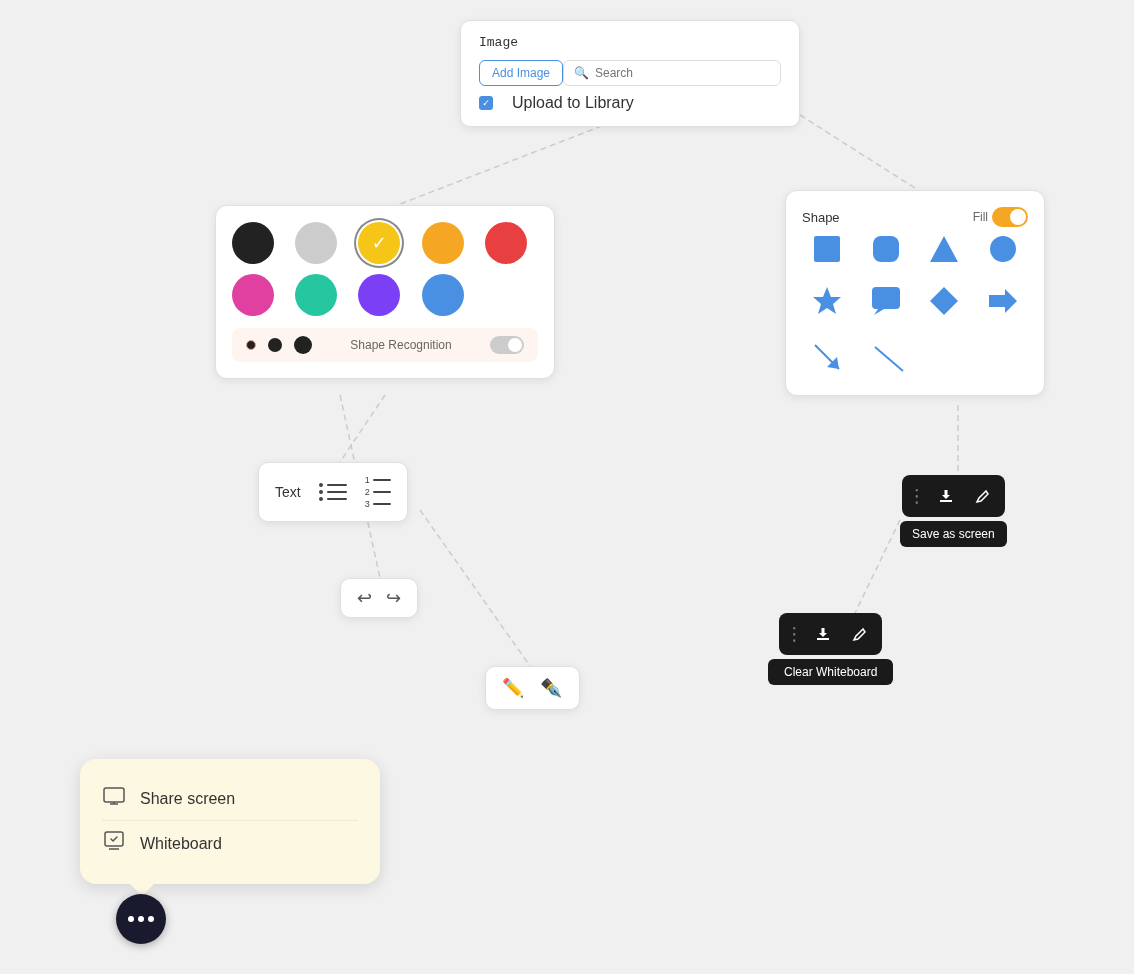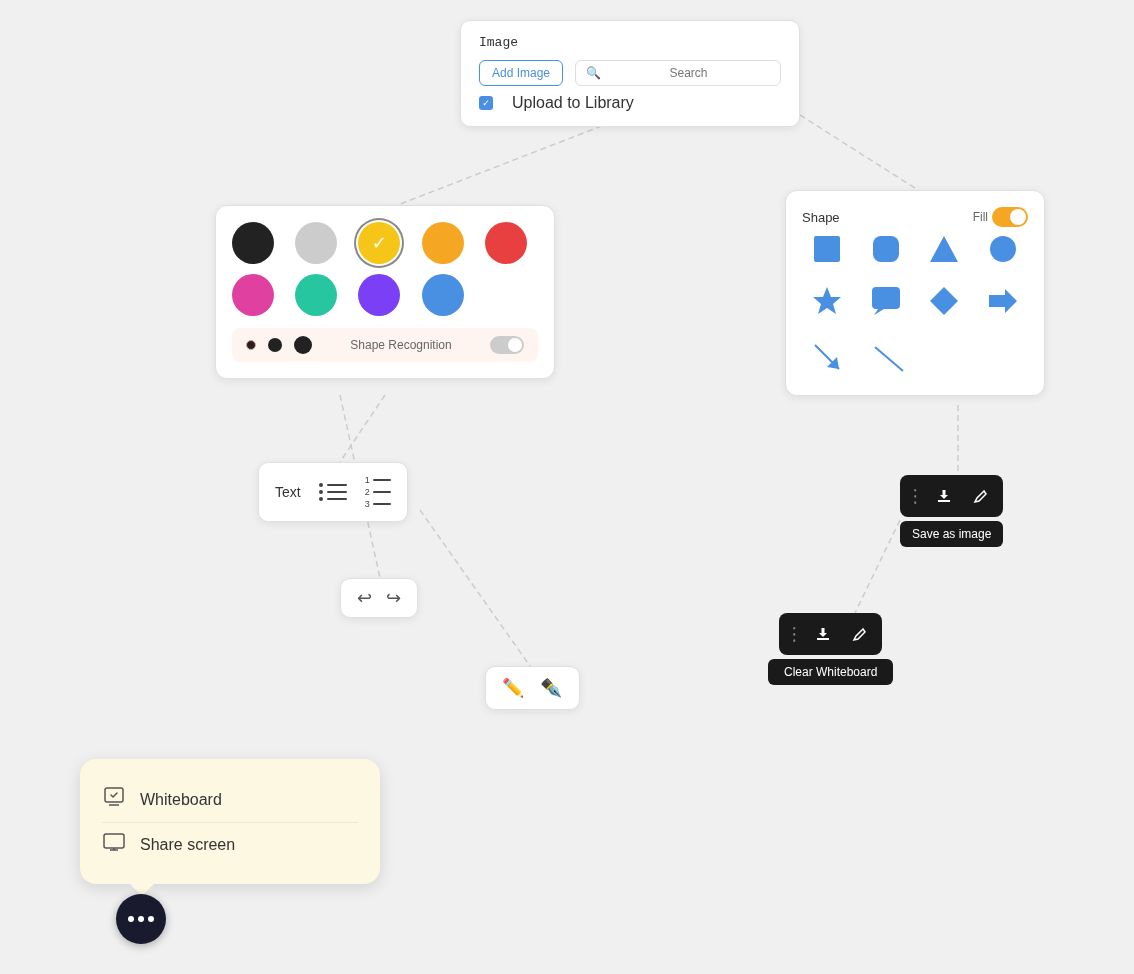--- a/index.html
+++ b/index.html
@@ -27,21 +27,20 @@
     .image-panel-title {
       font-size: 13px;
       color: #333;
       font-weight: 500;
       margin-bottom: 10px;
       font-family: Liberation Mono, monospace;
     }
     .image-panel-row {
       display: flex;
       align-items: center;
-      gap: 12px;
     }
     .add-image-btn {
       border: 1px solid #4A90E2;
       color: #4A90E2;
       background: white;
       border-radius: 6px;
       padding: 5px 12px;
       font-size: 12px;
       cursor: pointer;
     }
@@ -58,21 +57,20 @@
       color: #aaa;
       font-size: 12px;
     }
     .search-input {
       border: none;
       outline: none;
       font-size: 12px;
       color: #666;
       background: transparent;
       width: 100%;
-      text-align: center;
     }
     .upload-row {
       display: flex;
       align-items: center;
       gap: 6px;
       margin-top: 4px;
     }
     .checkbox-blue {
       width: 14px;
       height: 14px;
@@ -664,21 +662,21 @@
           <path d="M9 12l-4-4h2.5V3h3v5H13L9 12z"></path>
           <rect x="3" y="13" width="12" height="2" fill="white"></rect>
         </svg>
     </button>
     <button class="toolbar-btn">
       <svg width="18" height="18" viewBox="0 0 18 18" fill="none">
           <path d="M13 4L6 11l-2 4 4-1 7-7-2-3z" stroke="white" stroke-width="1.5"></path>
         </svg>
     </button>
   </div>
-  <div class="tooltip-label">Save as image</div>
+  <div class="tooltip-label">Save as screen</div>
 </div>
 
 <div class="action-toolbar-2">
   <div class="toolbar-buttons">
     <span class="toolbar-dots">⋮</span>
     <button class="toolbar-btn">
       <svg width="18" height="18" viewBox="0 0 18 18" fill="white">
           <path d="M9 12l-4-4h2.5V3h3v5H13L9 12z"></path>
           <rect x="3" y="13" width="12" height="2" fill="white"></rect>
         </svg>
@@ -688,36 +686,36 @@
           <path d="M13 4L6 11l-2 4 4-1 7-7-2-3z" stroke="white" stroke-width="1.5"></path>
         </svg>
     </button>
   </div>
   <div class="tooltip-label-2">Clear Whiteboard</div>
 </div>
 
 <div class="menu-popup">
   <div class="menu-item">
     <span class="menu-item-icon">
+      <svg width="22" height="18" viewBox="0 0 22 18" fill="none">
+          <rect x="1" y="1" width="20" height="14" rx="2" stroke="#555" stroke-width="1.5"></rect>
+          <path d="M7 17h8M11 15v2" stroke="#555" stroke-width="1.5"></path>
+        </svg>
+    </span>
+    <span class="menu-item-label">Share screen</span>
+  </div>
+  <div class="menu-item">
+    <span class="menu-item-icon">
       <svg width="20" height="20" viewBox="0 0 20 20" fill="none">
           <rect x="1" y="1" width="18" height="14" rx="2" stroke="#555" stroke-width="1.5"></rect>
           <path d="M5 18h10" stroke="#555" stroke-width="1.5"></path>
           <path d="M7 8l2 2 4-4" stroke="#555" stroke-width="1.5" stroke-linecap="round"></path>
         </svg>
     </span>
     <span class="menu-item-label">Whiteboard</span>
-  </div>
-  <div class="menu-item">
-    <span class="menu-item-icon">
-      <svg width="22" height="18" viewBox="0 0 22 18" fill="none">
-          <rect x="1" y="1" width="20" height="14" rx="2" stroke="#555" stroke-width="1.5"></rect>
-          <path d="M7 17h8M11 15v2" stroke="#555" stroke-width="1.5"></path>
-        </svg>
-    </span>
-    <span class="menu-item-label">Share screen</span>
   </div>
   <div class="menu-arrow"></div>
 </div>
 
 <div class="chat-btn">
   <div class="chat-dots">
     <div class="chat-dot"></div>
     <div class="chat-dot"></div>
     <div class="chat-dot"></div>
   </div>

